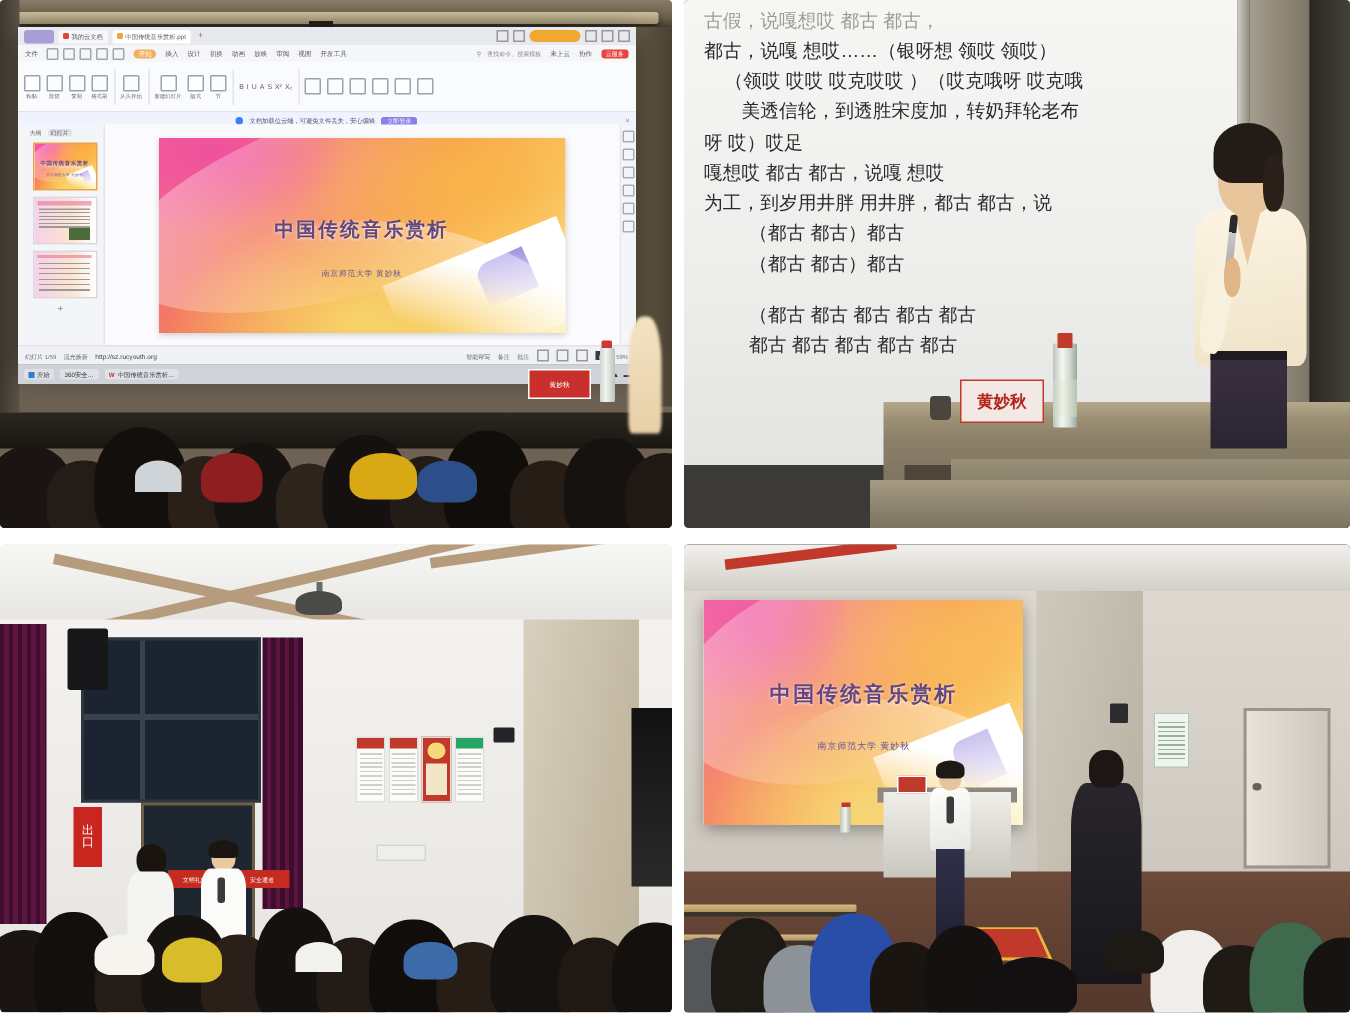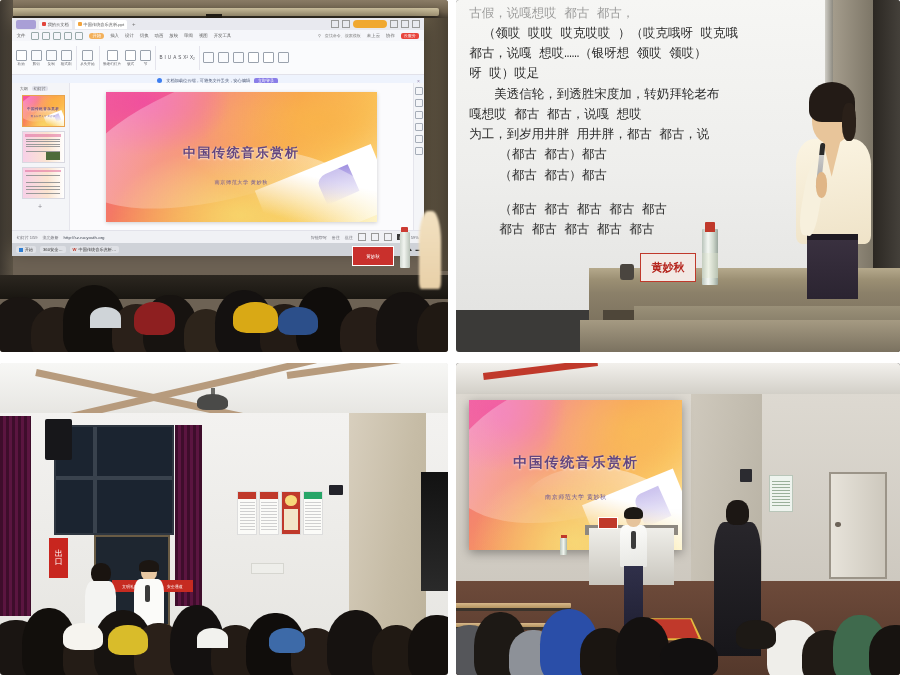--- a/index.html
+++ b/index.html
@@ -141,21 +141,21 @@
     background:#cc3b33;border-radius:1px 1px 0 0;}
   .p1 .lecturer{position:absolute;right:1.5%;top:60%;width:5%;height:22%;
     background:linear-gradient(180deg,#f3e2c2,#e8d0a8);border-radius:40% 40% 10% 10%;
     filter:blur(1px);}
 
   
   .crowd{position:absolute;left:0;right:0;bottom:0;height:34%;overflow:hidden;}
   .head{position:absolute;bottom:-6%;border-radius:48% 48% 30% 30%;}
 
   
-  .p2{background:#3b3a38;font-family:Liberation Mono, monospace;}
+  .p2{background:#3b3a38;}
   .p2 .proj{position:absolute;left:0;top:0;width:83%;height:88%;
     background:linear-gradient(180deg,#f6f6f4 0%,#eeeeec 55%,#e4e4e2 100%);}
   .p2 .projEdge{position:absolute;left:83%;top:0;width:2%;height:88%;
     background:linear-gradient(90deg,#cfcdc6,#8d8a80);}
   .p2 .wallmid{position:absolute;left:85%;top:0;width:9%;height:92%;
     background:linear-gradient(90deg,#a49c8c,#7d7667);}
   .p2 .wallrt{position:absolute;left:94%;top:0;width:6%;height:100%;
     background:linear-gradient(90deg,#2b2722,#44403a);}
   .p2 .lyrics{position:absolute;left:3%;top:1%;width:76%;
     color:#2b2b2b;line-height:1.62;}
@@ -560,24 +560,24 @@
   </div>
 
   <div class="panel p2">
     <div class="proj"></div>
     <div class="projEdge"></div>
     <div class="wallmid"></div>
     <div class="wallrt"></div>
 
     <div class="lyrics" style="font-size:12.5px">
       <div class="ln" style="opacity:.45">古假，说嘎想哎  都古 都古，</div>
+      <div class="ln">都古，说嘎 想哎……（银呀想 领哎 领哎）</div>
       <div class="ln ind2">（领哎 哎哎 哎克哎哎 ）（哎克哦呀  哎克哦</div>
-      <div class="ln">都古，说嘎 想哎……（银呀想 领哎 领哎）</div>
+      <div class="ln ind2" style="padding-left:2em">美透信轮，到透胜宋度加，转奶拜轮老布</div>
       <div class="ln">呀 哎）哎足</div>
-      <div class="ln ind2" style="padding-left:2em">美透信轮，到透胜宋度加，转奶拜轮老布</div>
       <div class="ln">嘎想哎  都古 都古，说嘎 想哎</div>
       <div class="ln">为工，到岁用井胖 用井胖，都古 都古，说</div>
       <div class="ln ind1">（都古 都古）都古</div>
       <div class="ln ind1">（都古 都古）都古</div>
       <div class="ln ind1" style="margin-top:1.1em">（都古 都古  都古  都古 都古</div>
       <div class="ln ind1">都古 都古  都古 都古 都古</div>
     </div>
 
     <div class="desk"></div>
     <div class="deskfront"></div>

